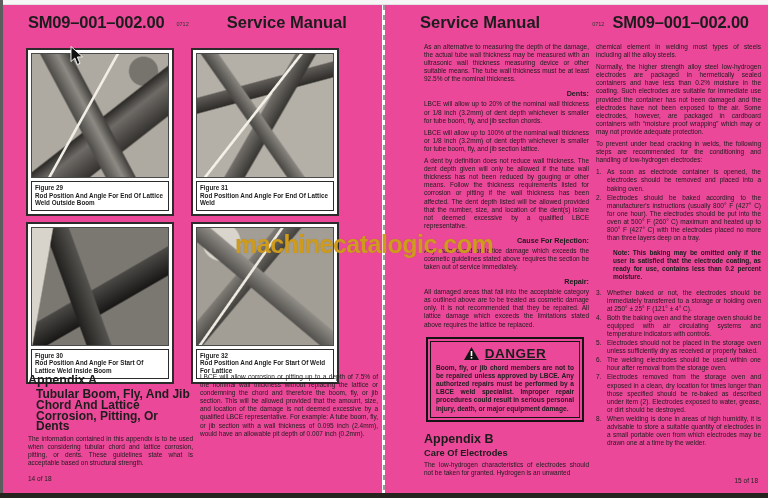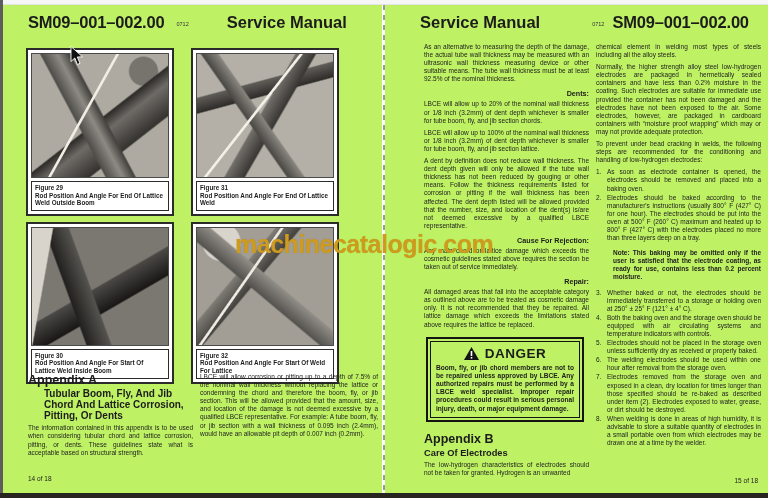--- a/index.html
+++ b/index.html
@@ -5,21 +5,21 @@
   html,body{margin:0;padding:0;background:#e8e8e8;}
   #screen{position:relative;width:768px;height:498px;background:#fff;overflow:hidden;
           font-family:"Liberation Sans",sans-serif;color:#1c1c1c;}
   
   .edge-top{position:absolute;left:0;top:0;width:768px;height:4px;background:#f6f6f6;border-bottom:1px solid #e2e2e2;}
   .edge-left{position:absolute;left:0;top:0;width:3px;height:498px;background:#5d5d5d;}
   .edge-bottom{position:absolute;left:0;bottom:0;width:768px;height:5px;background:#27231f;}
   .divider{position:absolute;left:383px;top:5px;bottom:5px;width:2px;
            background:repeating-linear-gradient(to bottom,#9a9a9a 0 5px,transparent 5px 10px);}
 
-  .page{position:absolute;top:5px;height:488px;background:#bef264;}
+  .page{position:absolute;top:5px;height:488px;background:#ec4899;}
   .page-left{left:3px;width:379px;}
   .page-right{left:385px;width:383px;}
 
   
   .hdr{position:absolute;top:8px;left:0;right:0;height:22px;}
   .doc-num{font-weight:bold;font-size:16.5px;letter-spacing:-0.2px;}
   .rev{font-size:5.5px;color:#333;align-self:center;}
   .manual-title{font-weight:bold;font-size:16.5px;}
   .hdr-l{display:flex;gap:0;align-items:flex-start;padding-left:25px;}
   .hdr-l .doc-num{margin-right:12px;}
@@ -60,35 +60,35 @@
     linear-gradient(40deg,transparent 44%,#55534f 45%,#8f8c86 55%,transparent 56%),
     linear-gradient(-50deg,transparent 55%,#44423e 56%,#7d7a74 66%,transparent 67%),
     radial-gradient(circle at 18% 12%,#d9d5cc 0 12%,transparent 13%),
     #a29e96;}
 
   
   .lp-cols{position:absolute;left:25px;top:368px;width:352px;display:flex;gap:7px;}
   .lp-colA{width:165px;}
   .lp-colB{width:178px;}
   .apx-title{font-size:12.5px;font-weight:bold;margin:0 0 2px 0;}
-  .apx-sub{font-size:10px;font-weight:bold;line-height:10.8px;margin:0 0 3px 16px;}
+  .apx-sub{font-size:12px;font-weight:bold;line-height:10.8px;margin:0 0 3px 8px;}
   .body-txt{font-size:6.5px;line-height:8.1px;text-align:justify;margin:0 0 4px 0;}
   .sec-head{font-size:7.2px;font-weight:bold;margin:6px 0 2px 0;text-align:right;}
   .sec-head.first{margin-top:1px;}
   .pg-num{position:absolute;font-size:6.5px;color:#222;}
   .pg-num-l{left:25px;top:470px;}
   .pg-num-r{right:10px;top:472px;}
 
   
   .rp-col1{position:absolute;left:39px;top:38px;width:165px;}
   .rp-col2{position:absolute;left:211px;top:38px;width:165px;}
 
   .danger-box{border:2.5px solid #141414;padding:2px;margin:8px 0 10px 2px;width:150px;}
   .danger-inner{border:1px solid #141414;padding:3px 5px 4px 5px;}
-  .danger-title{display:flex;align-items:center;justify-content:center;gap:6px;margin:1px 0 3px 0;}
+  .danger-title{display:flex;align-items:center;justify-content:center;gap:6px;margin:1px 0 3px 0;text-decoration:underline;}
   .danger-word{font-size:13.5px;font-weight:bold;letter-spacing:0.5px;}
   .danger-body{font-size:6.6px;font-weight:bold;line-height:8.2px;text-align:justify;margin:0;}
   .apxb-title{font-size:12.5px;font-weight:bold;margin:4px 0 2px 0;}
   .apxb-sub{font-size:9.3px;font-weight:bold;margin:0 0 3px 0;}
 
   .steps{margin:0;padding:0;list-style:none;counter-reset:step;}
   .steps li{counter-increment:step;position:relative;padding-left:11px;
             font-size:6.5px;line-height:8.1px;text-align:justify;margin-bottom:1px;}
   .steps li::before{content:counter(step) ".";position:absolute;left:0;top:0;}
   .note{font-weight:bold;margin:7px 0 7px 6px;text-align:justify;font-size:6.5px;line-height:8.1px;}

